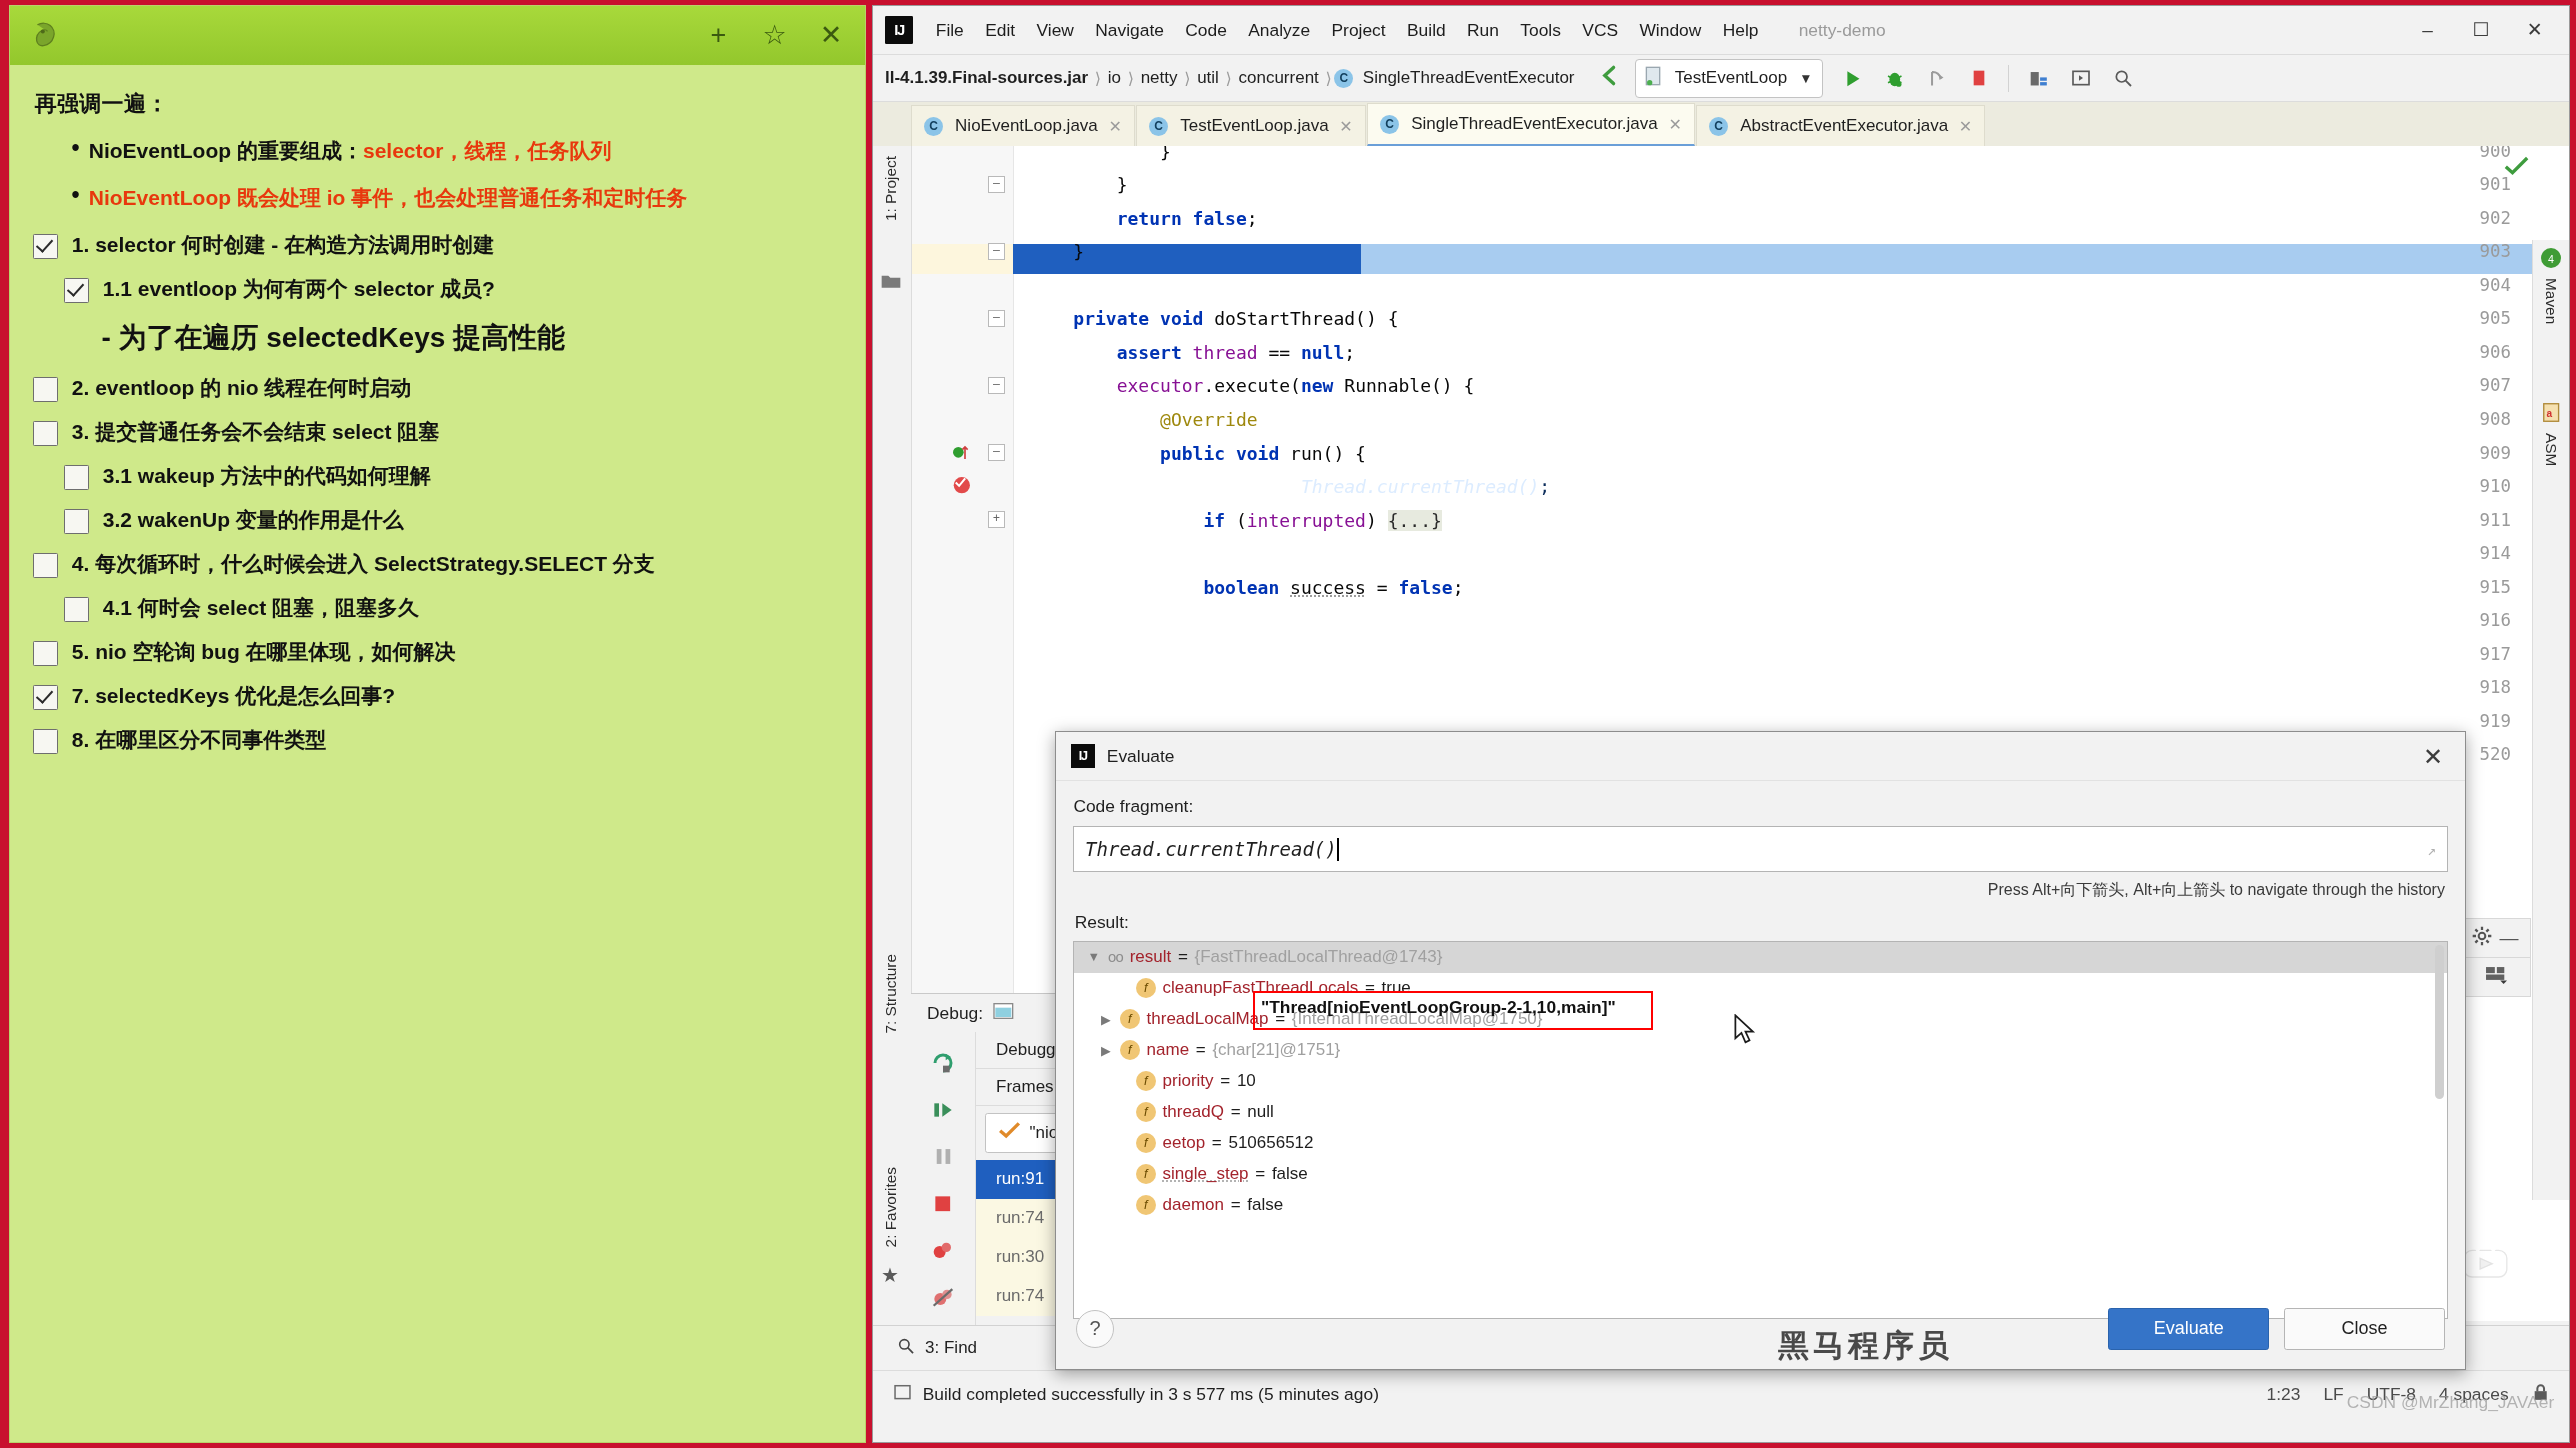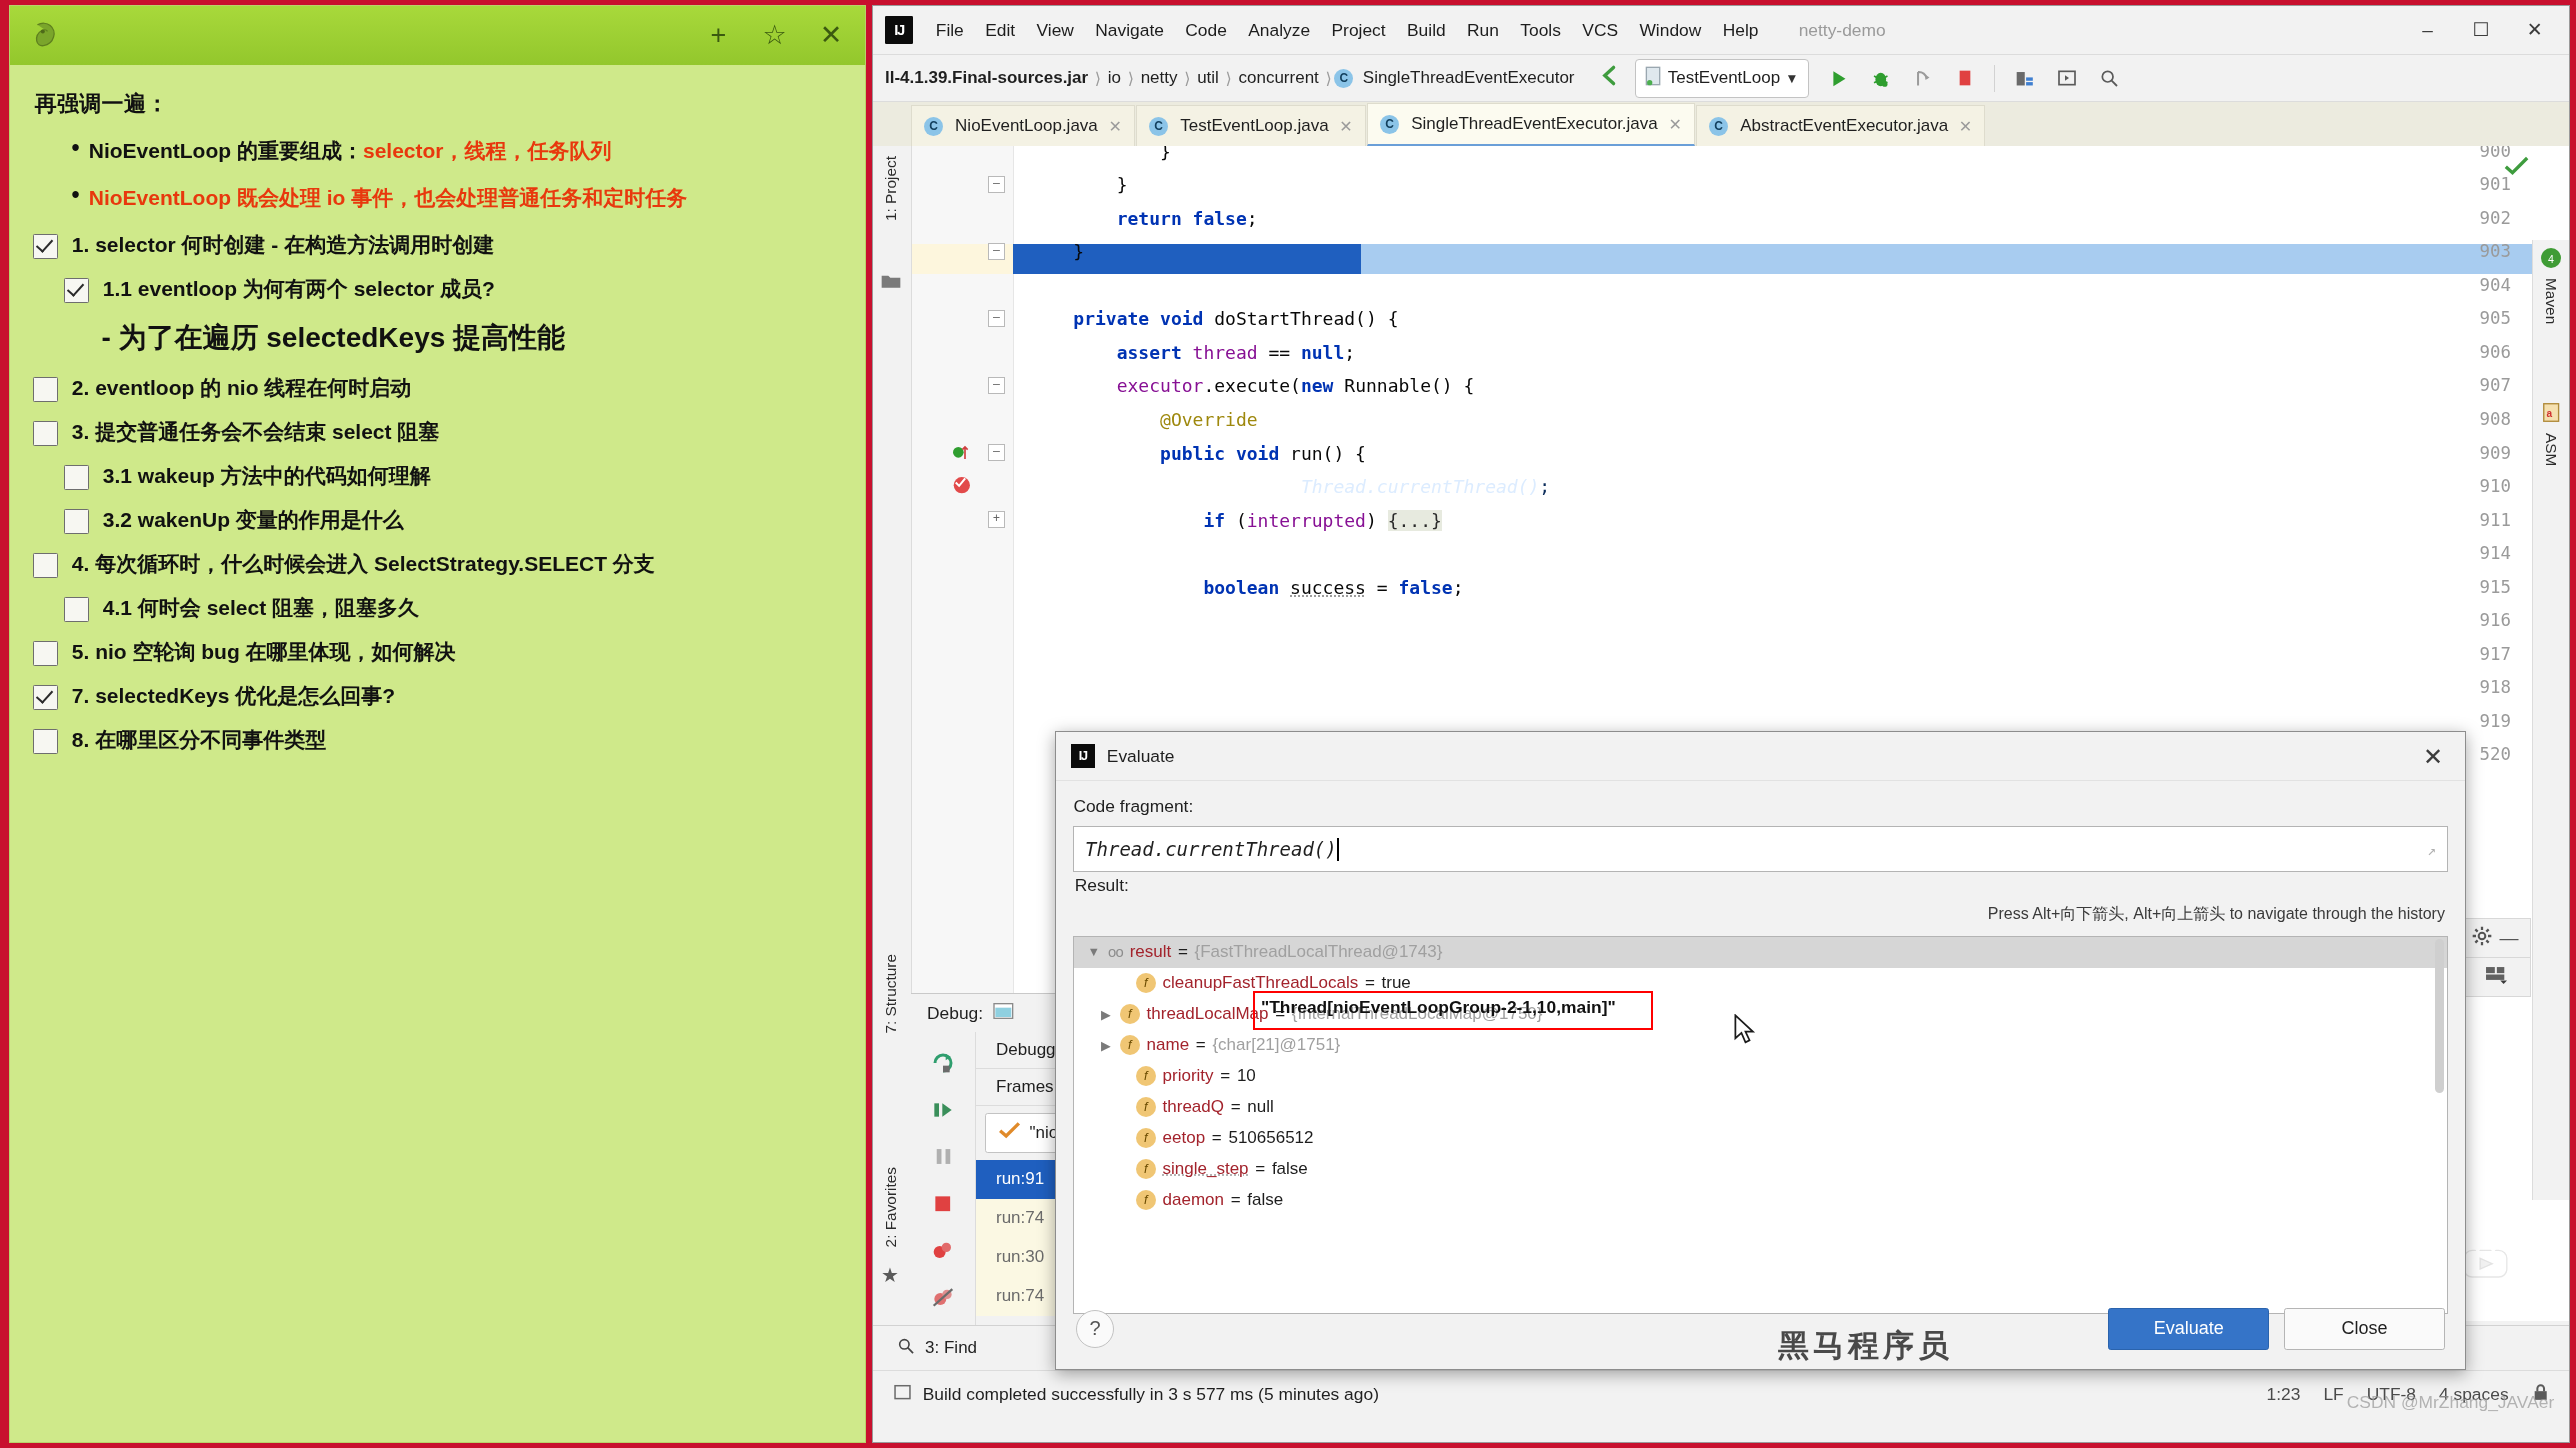--- a/index.html
+++ b/index.html
@@ -62,21 +62,21 @@
   
   #navbar{height:46px;display:flex;align-items:center;background:#f2f2f2;
           border-bottom:0.7px solid #dcdcdc;padding-left:8px;position:relative;}
   .crumb{font-size:17px;color:#1f1f1f;padding:0 4px;white-space:nowrap;}
   .crumb.bold{font-weight:700;}
   .crumb-sep{color:#9b9b9b;padding:0 2.7px;font-size:16px;}
   .cls-badge{width:19px;height:19px;border-radius:50%;background:#8bc4e8;color:#13405e;
              font-size:12px;display:inline-flex;align-items:center;justify-content:center;
              margin-right:5.4px;font-weight:700;}
   #runcfg{
-    display:flex;align-items:center;gap:5px;border:0.7px solid #c3c3c3;border-radius:4px;
+    display:flex;align-items:center;gap:12px;border:0.7px solid #c3c3c3;border-radius:4px;
     background:#fff;padding:3.4px 9.4px;margin-left:12px;height:31px;
   }
   .toolbtn{width:38px;height:38px;display:flex;align-items:center;justify-content:center;}
   #toolbar-right{display:flex;align-items:center;gap:4px;margin-left:10.7px;}
   .vdiv{width:0.7px;height:27px;background:#d2d2d2;margin:0 6.7px;}
 
   
   #tabs{height:44px;display:flex;align-items:flex-end;background:#ecebdf;
         border-bottom:0.7px solid #c9c9bd;padding-left:38px;}
   .tab{height:40px;display:flex;align-items:center;gap:6.7px;padding:0 12px;
@@ -638,23 +638,23 @@
     <span id="dlg-close">✕</span>
   </div>
 
   <div id="dlg-body">
     <div class="dlg-label">Code fragment:</div>
     <div id="code-input">
       <span style="font-style:italic;">Thread.currentThread()</span>
         <span class="caret"></span>
       <span id="expand-gly">↗</span>
     </div>
+    <div id="hist-hint">Press Alt+向下箭头, Alt+向上箭头 to navigate through the history</div>
+
     <div id="result-label">Result:</div>
-
-    <div id="hist-hint">Press Alt+向下箭头, Alt+向上箭头 to navigate through the history</div>
 
     <div id="result-tree">
       <div class="tr-row head">
         <span class="tri">▼</span>
         <span class="oo">oo</span>
         <span class="fname">result</span>
         <span class="fval">=</span>
         <span class="fref">{FastThreadLocalThread@1743}</span>
       </div>
 

